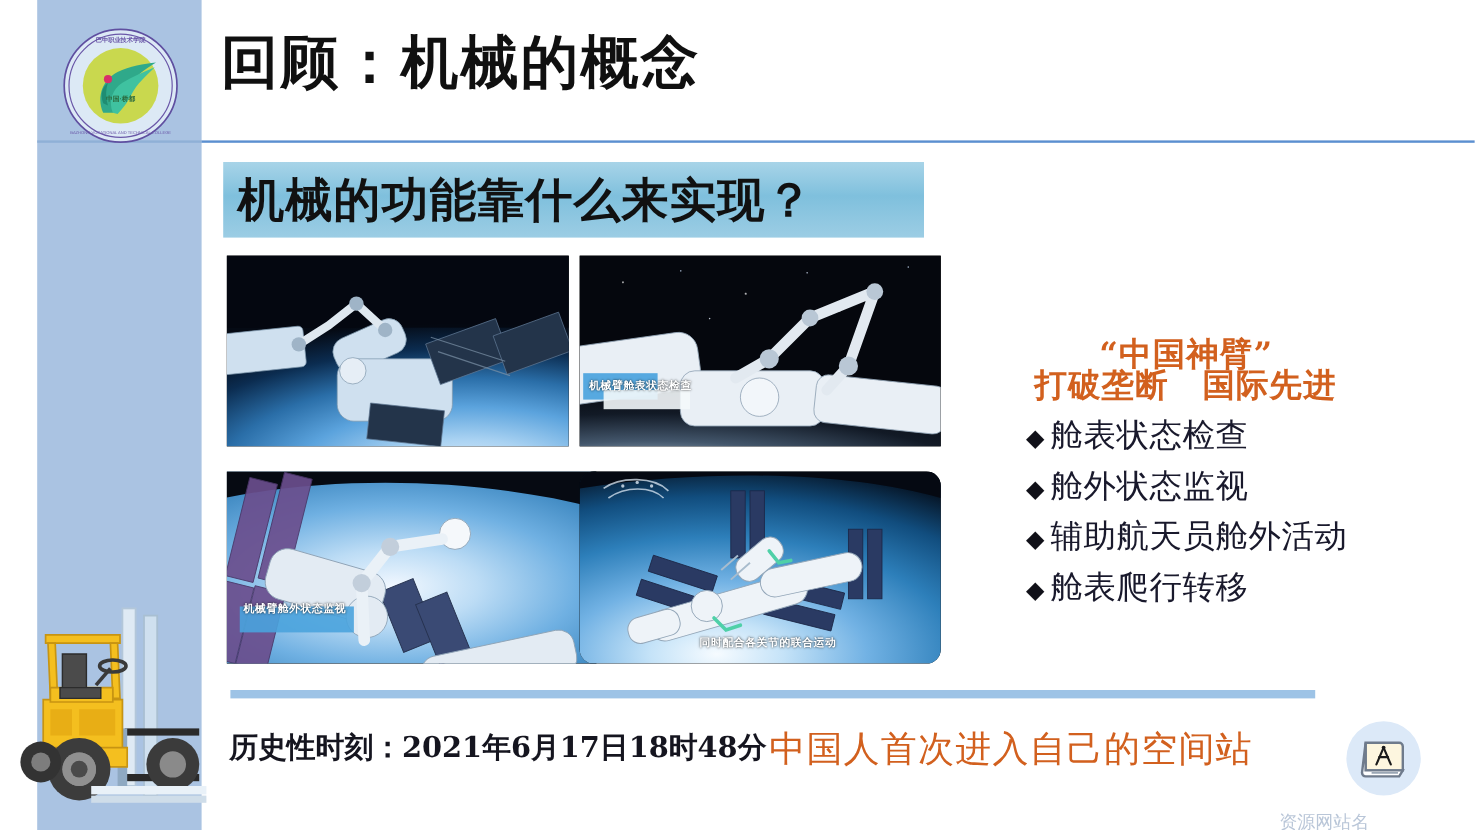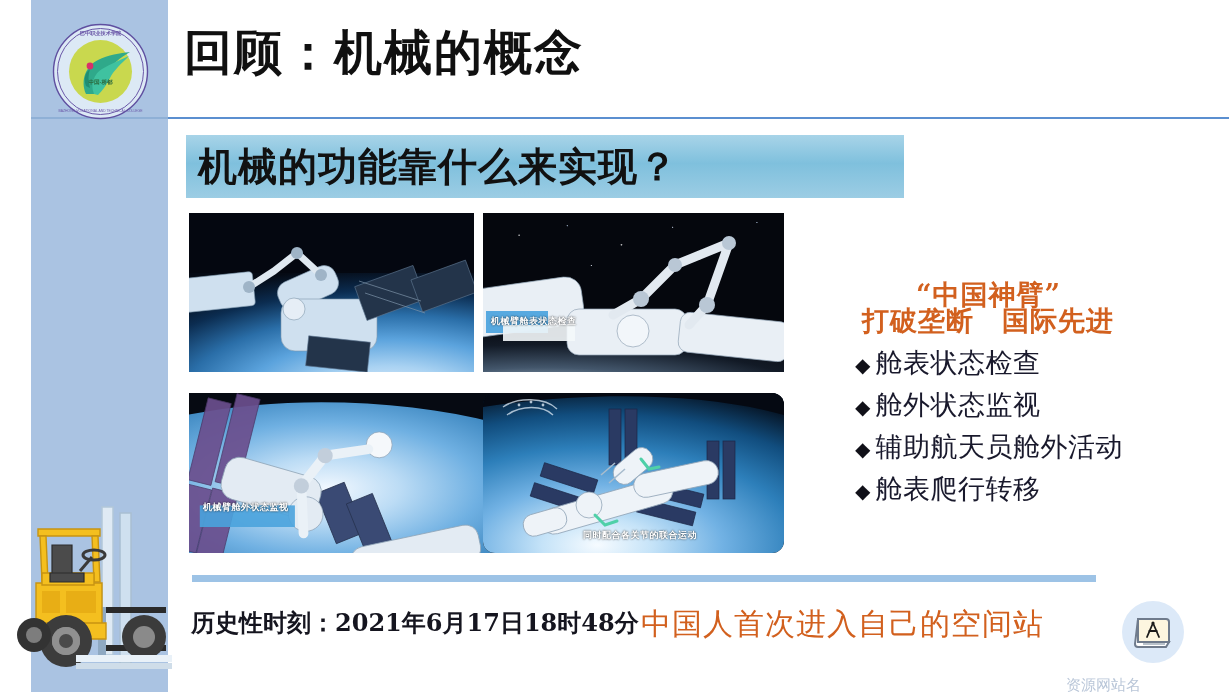--- a/index.html
+++ b/index.html
@@ -68,21 +68,21 @@
     width: 1061px;
     height: 2px;
     background: #5b8fd0;
   }
 
   
   .question-banner {
     position: absolute;
     left: 186px;
     top: 135px;
-    width: 718px;
+    width: 584px;
     height: 63px;
     background: linear-gradient(180deg, #a8d4e8 0%, #7fc0dd 45%, #9ccde4 100%);
     display: flex;
     align-items: center;
   }
   .question-banner .qtext {
     font-size: 39px;
     font-weight: 700;
     color: #111;
     letter-spacing: 1px;

